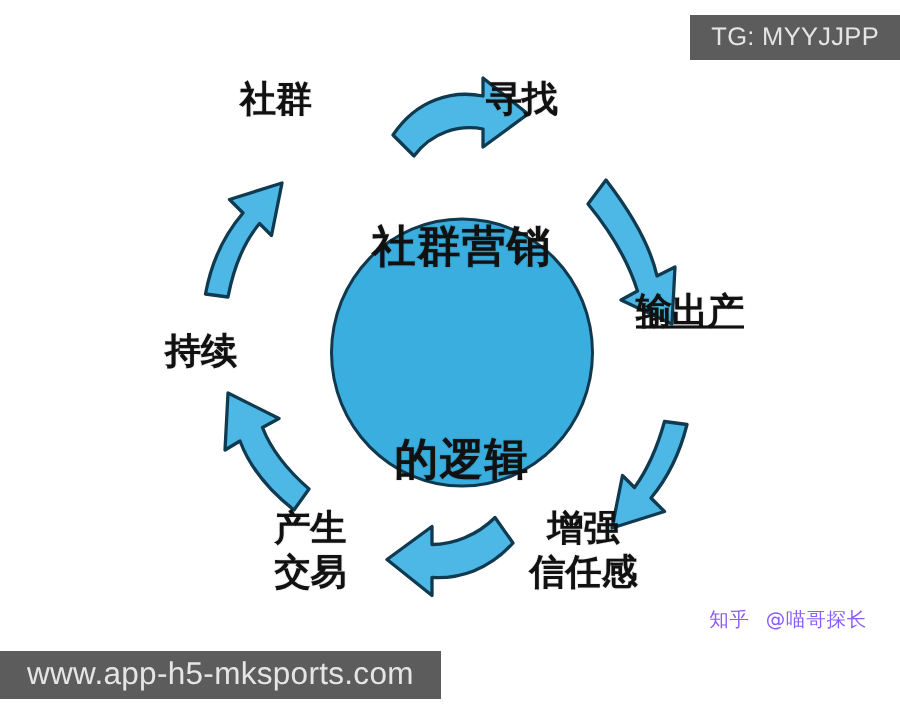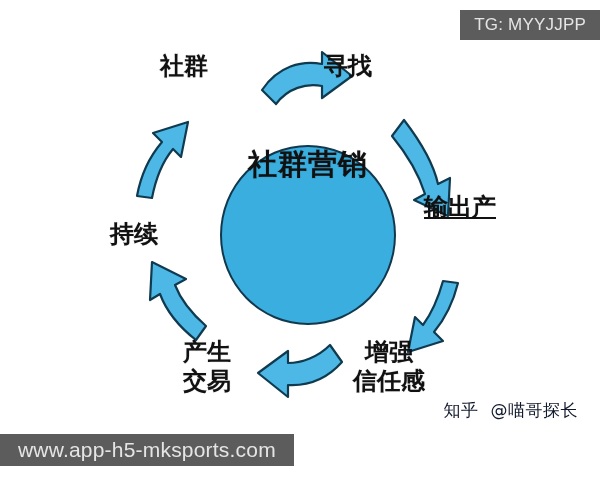--- a/index.html
+++ b/index.html
@@ -39,22 +39,22 @@
     left: 0px;
     bottom: 14px;
     height: 32px;
     padding: 0 18px;
     font-size: 21px;
   }
   #zhihu-watermark {
     position: absolute;
     right: 22px;
     bottom: 58px;
-    font-size: 17px;
-    color: #0f172a;
+    font-size: 13px;
+    color: #8b5cf6;
     font-family: "DejaVu Sans", sans-serif;
     white-space: nowrap;
     letter-spacing: 0.5px;
   }
   #zhihu-watermark .zh-logo { margin-right: 6px; }
 
   
   #diagram-svg {
     position: absolute;
     left: 0;
@@ -168,20 +168,21 @@
                L 188 122
                L 181 157
                L 173 149
                C 163 161, 156 177, 152 198
                Z"></path>
     </g>
   </svg>
 
   <div id="center-node">
     <span class="cline">社群营销</span>
+    <span class="cline">的逻辑</span>
   </div>
 
   <div class="step-label" id="step-0">
     <span class="lline">社群</span>
   </div>
 
   <div class="step-label" id="step-1">
     <span class="lline">寻找</span>
   </div>
 

